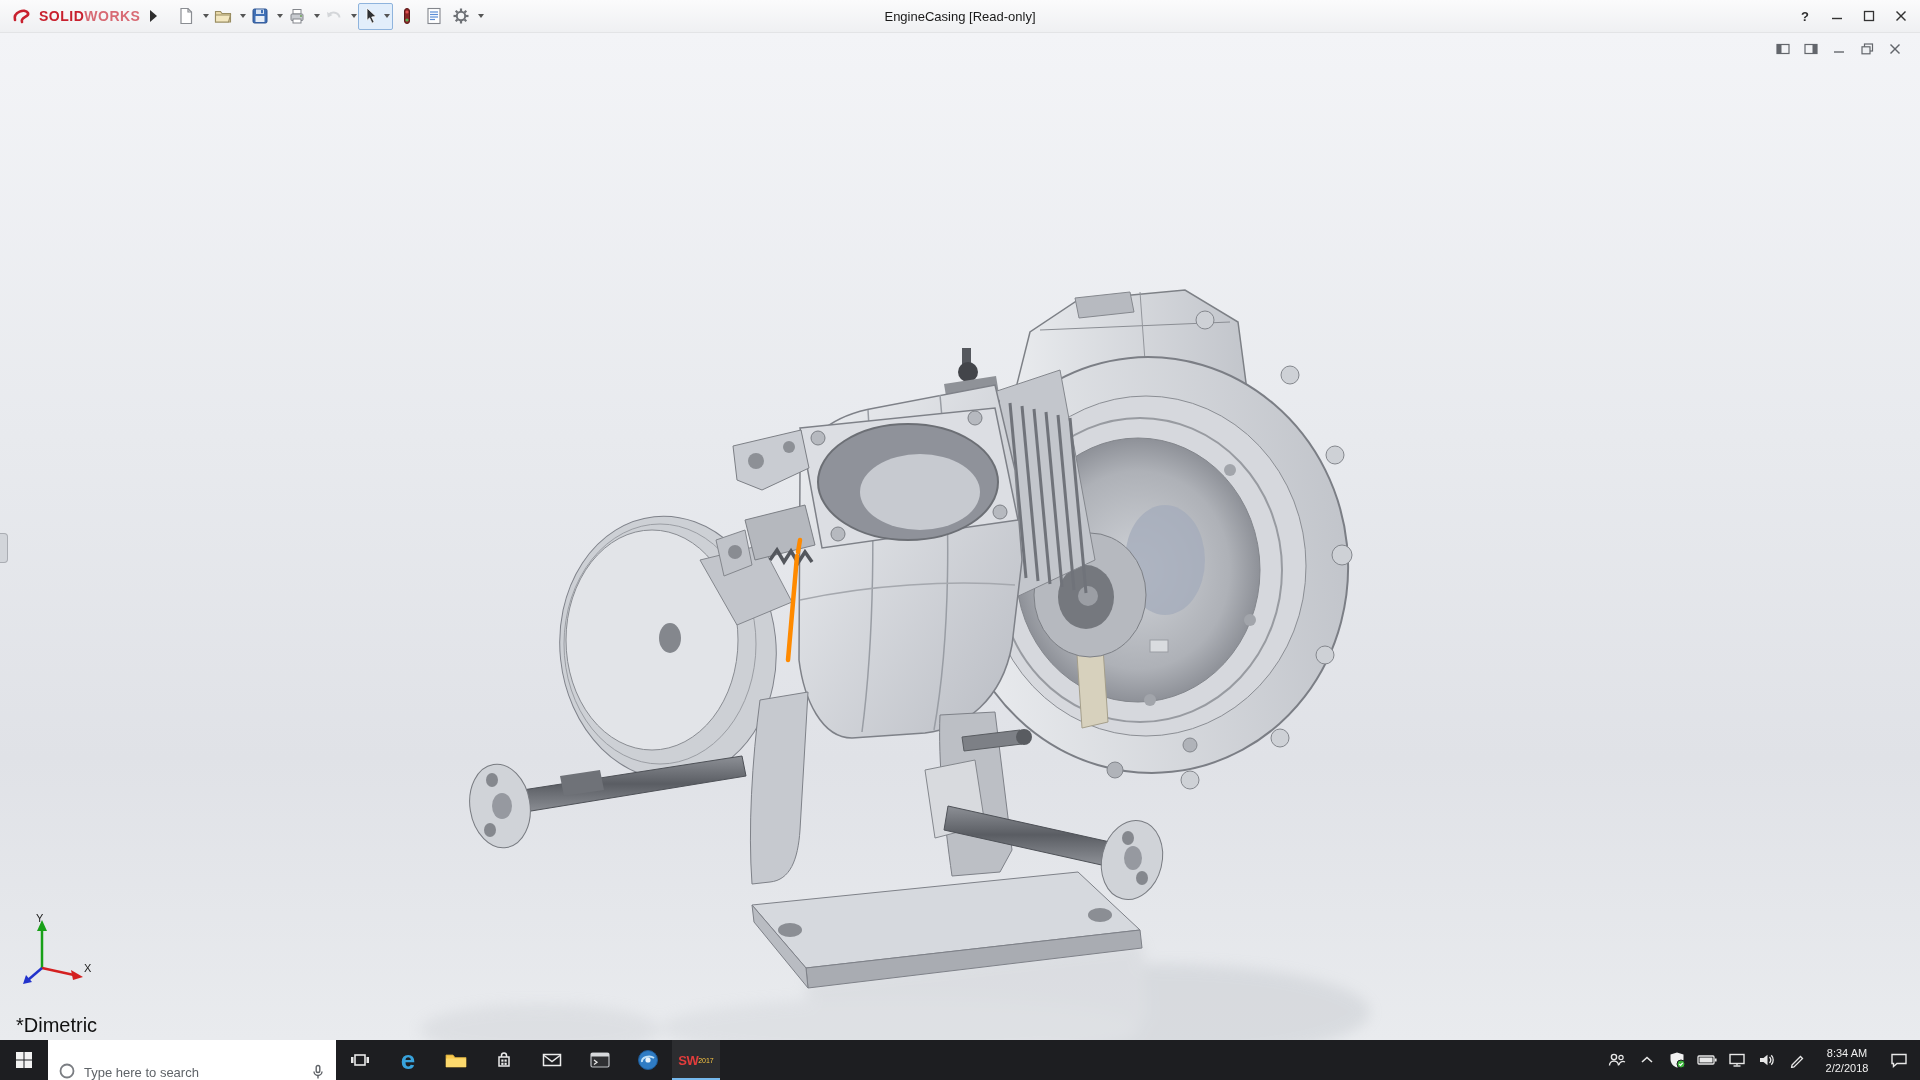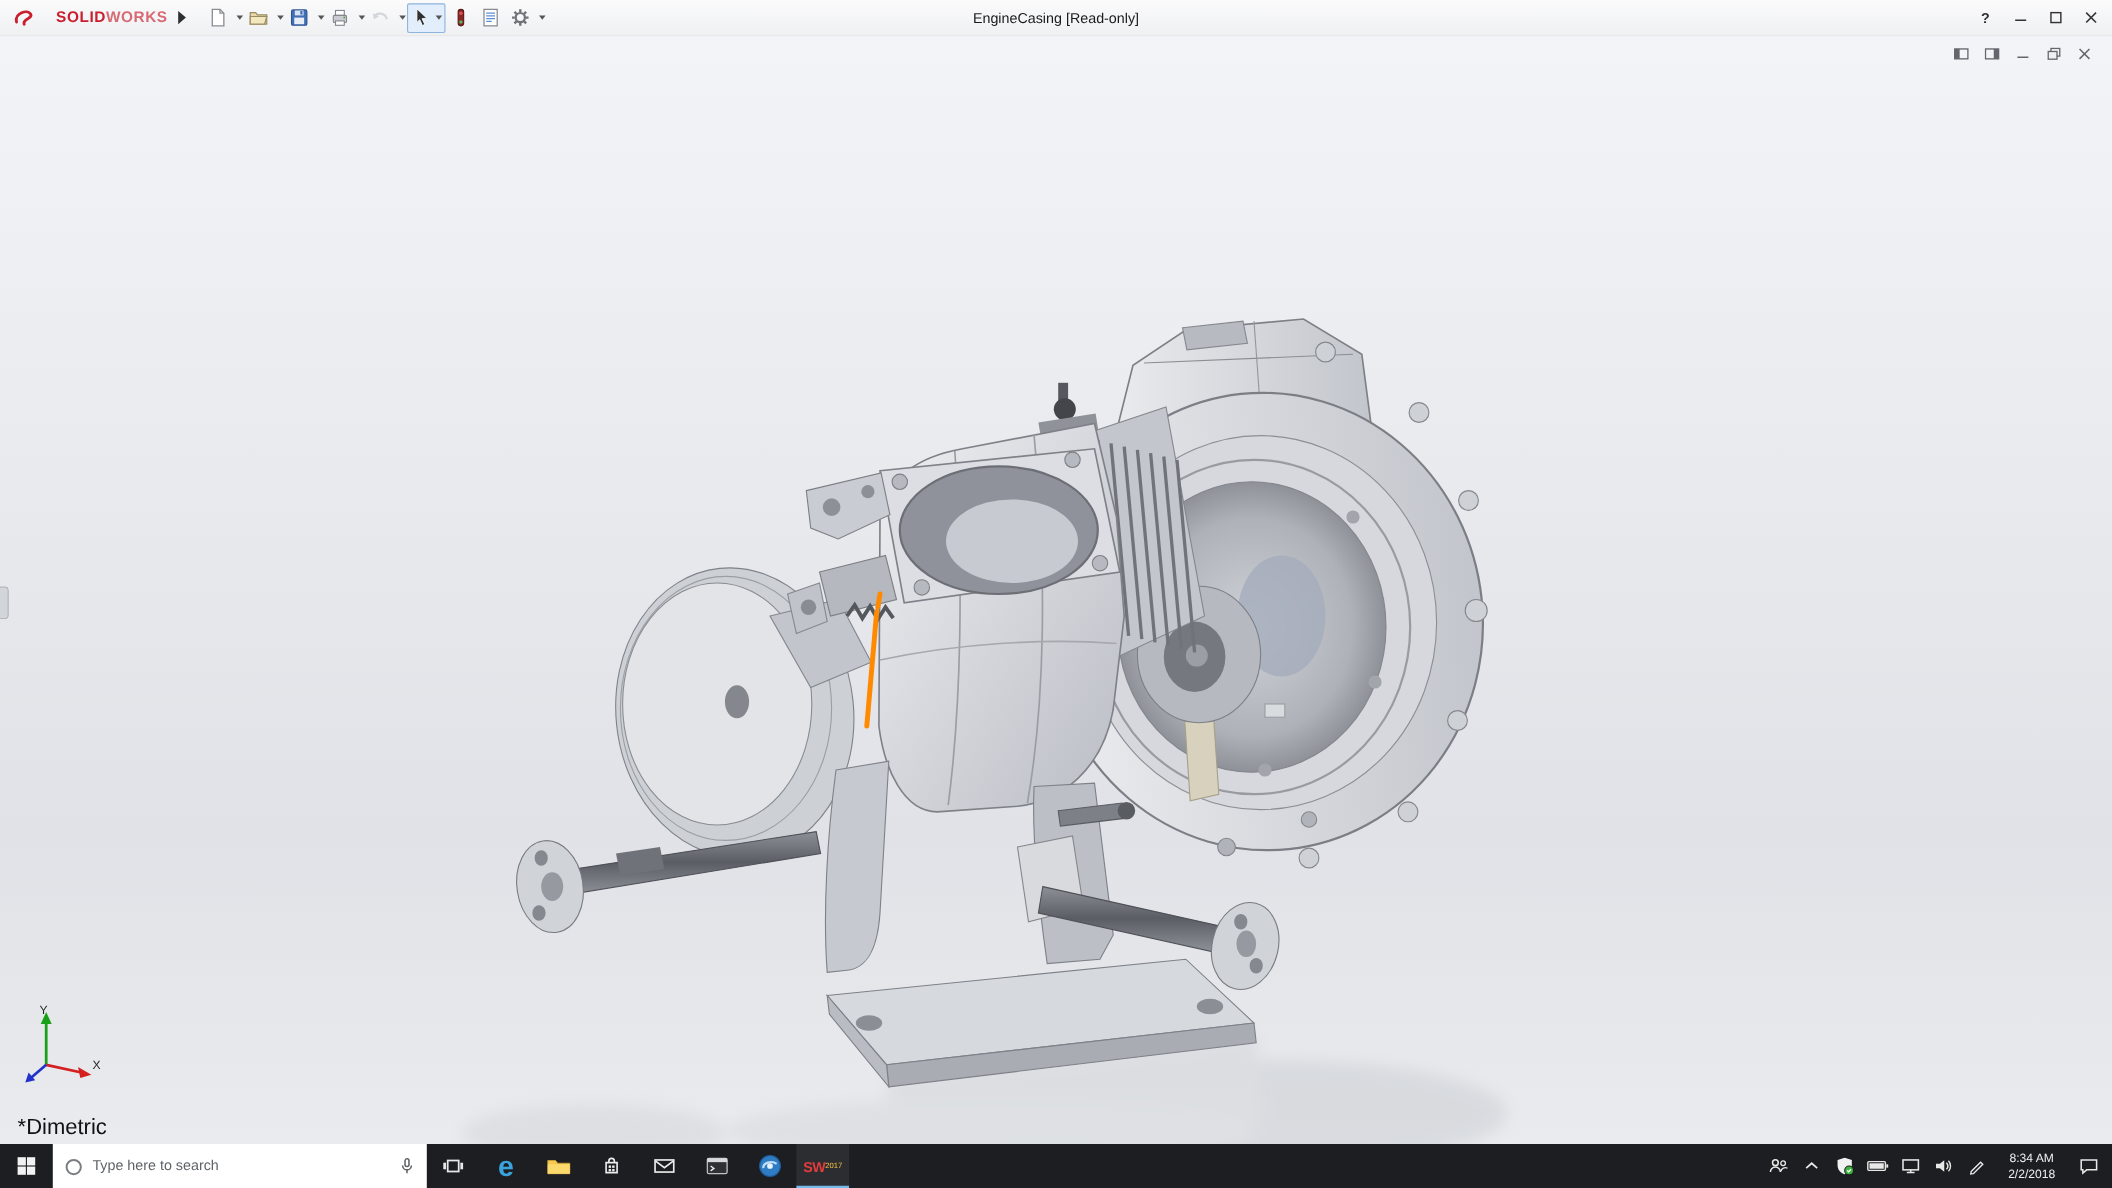--- a/index.html
+++ b/index.html
@@ -4,21 +4,21 @@
 <style>
   * { margin:0; padding:0; box-sizing:border-box; }
   html,body { width:1920px; height:1080px; overflow:hidden;
     font-family:"Liberation Sans", sans-serif; background:#ffffff; }
   .app { position:relative; width:1920px; height:1080px; overflow:hidden; }
 
   
   .titlebar { position:absolute; top:0; left:0; right:0; height:33px;
     background:linear-gradient(#fbfbfc,#eff0f2); display:flex; align-items:center;
     padding:0 4px; z-index:20; border-bottom:1px solid #e3e4e6; }
-  .brand { display:flex; align-items:center; gap:17px; padding:0 8px; }
+  .brand { display:flex; align-items:center; gap:5px; padding:0 8px; }
   .brand-solid { font-weight:bold; font-size:14px; letter-spacing:.5px; color:#c8202e; }
   .brand-works { font-weight:bold; font-size:14px; letter-spacing:.5px; color:#c8202e; opacity:.65; }
   .flyout { width:0; height:0; border-left:7px solid #2e2e2e;
     border-top:6px solid transparent; border-bottom:6px solid transparent; margin:0 6px 0 2px; }
   .qtb { display:flex; align-items:center; gap:1px; margin-left:10px; }
   .qtb .btn { display:flex; align-items:center; height:27px; padding:2px 2px;
     border:1px solid transparent; border-radius:2px; background:none; cursor:default; }
   .qtb .btn.active { border:1px solid #8fb4dd; background:#e2eefb; }
   .qtb .btn.disabled { opacity:.55; }
   .dd { width:0; height:0; border-top:4px solid #555; border-left:3.5px solid transparent;
@@ -43,22 +43,22 @@
     border-radius:0 4px 4px 0; }
   .triad { position:absolute; left:12px; bottom:46px; }
   .view-label { position:absolute; left:16px; bottom:3px; font-size:20px; color:#111; }
 
   
   .taskbar { position:absolute; left:0; right:0; bottom:0; height:40px;
     background:#1d1e21; display:flex; align-items:stretch; z-index:30; }
   .tb { width:48px; display:flex; align-items:center; justify-content:center;
     background:none; border:none; }
   .tb.running { background:rgba(255,255,255,.07); box-shadow:inset 0 -2px 0 #76b9ed; }
-  .searchbox { width:340px; background:#ffffff; display:flex; align-items:flex-start;
-    gap:8px; padding:12px 10px; }
+  .searchbox { width:288px; background:#ffffff; display:flex; align-items:flex-end;
+    gap:8px; padding:0 10px; }
   .searchbox input { flex:1; border:none; outline:none; background:transparent;
     font-size:13px; color:#333; font-family:"Liberation Sans", sans-serif; }
   .searchbox input::placeholder { color:#5f6368; opacity:1; }
   .edge-letter { font-size:26px; font-weight:bold; color:#38a3dc; line-height:1; }
   .sw-icon { display:flex; flex-direction:row; align-items:center; line-height:1; }
   .sw-line1 { font-weight:800; font-size:13px; color:#e23c3c; letter-spacing:-.5px; }
   .sw-line2 { font-size:7px; color:#f5c342; margin-top:1px; }
   .tray { margin-left:auto; display:flex; align-items:center; padding-right:4px; }
   .ti { width:30px; height:52px; display:flex; align-items:center; justify-content:center;
     background:none; border:none; }

